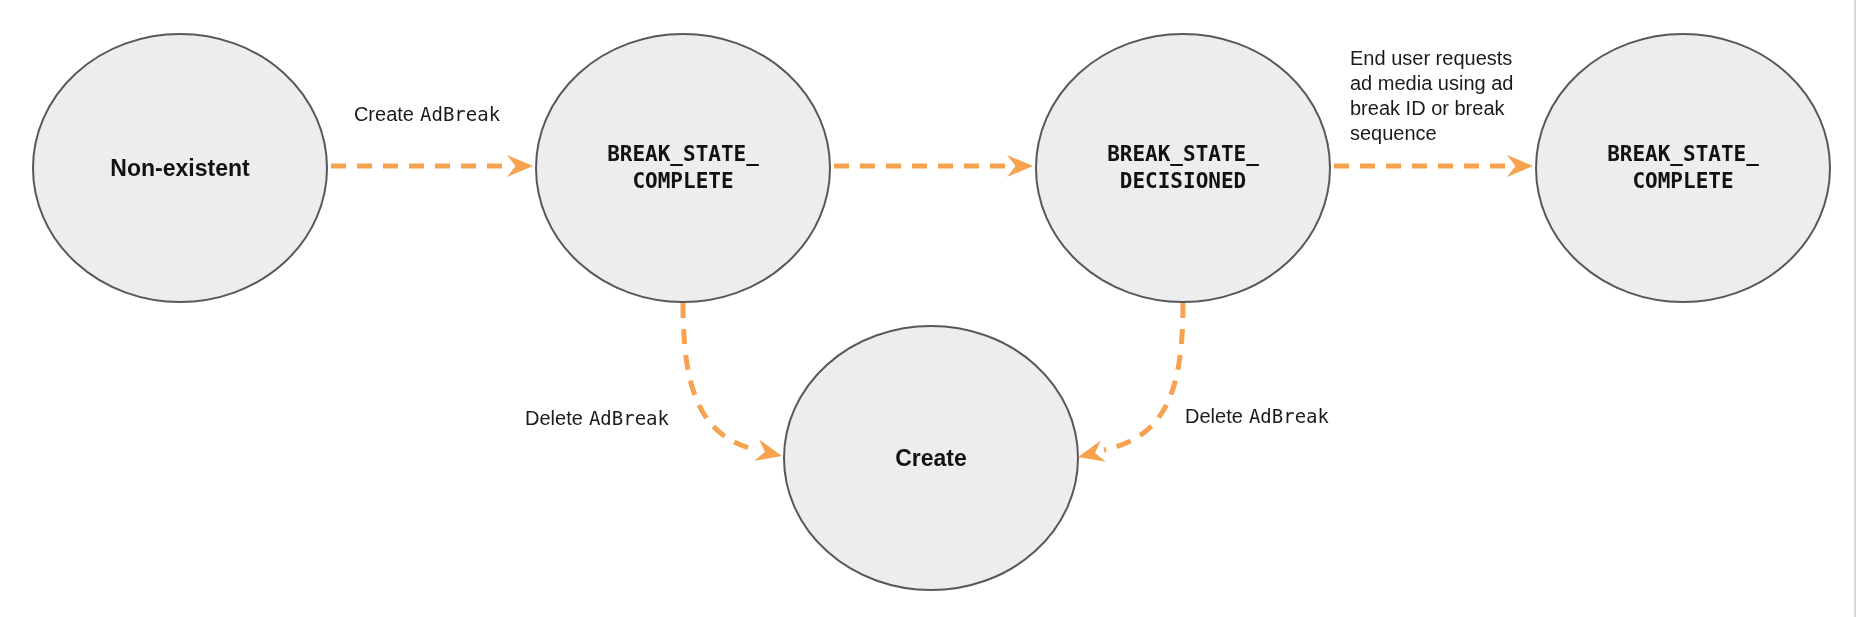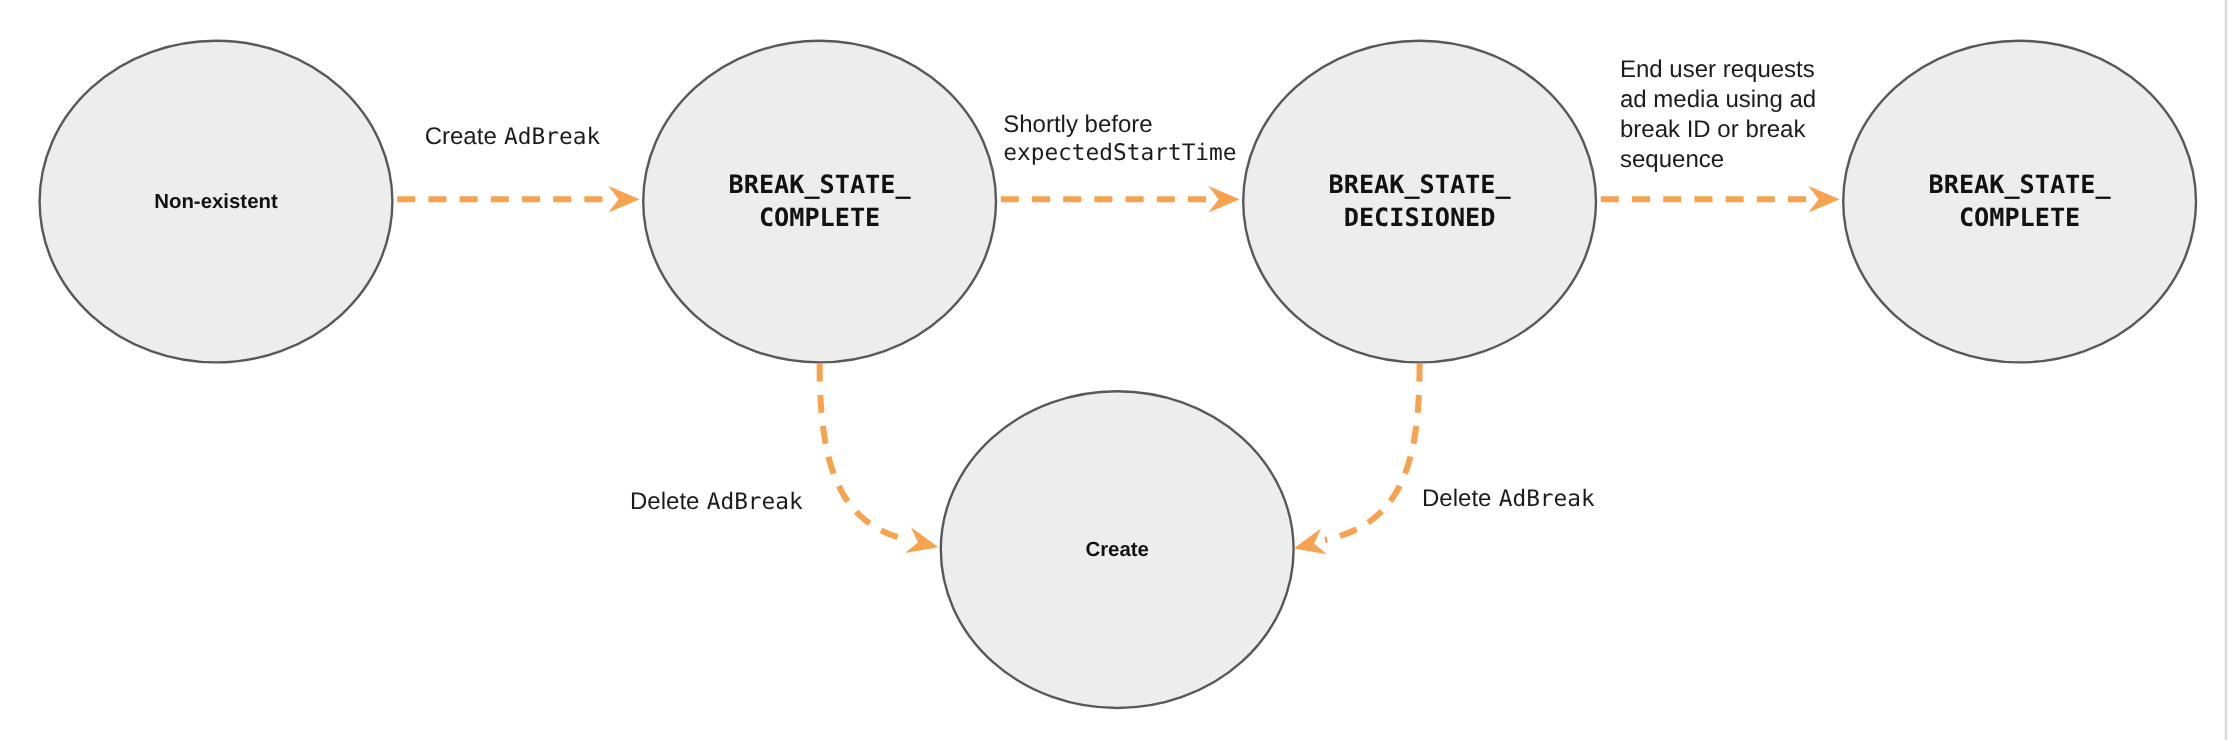--- a/index.html
+++ b/index.html
@@ -23,21 +23,21 @@
   
   .lbl { position: absolute; font-size: 20px; line-height: 24px; color: #1b1b1b; }
   .lbl.centered { transform: translate(-50%, -50%); white-space: nowrap; text-align: center; }
   .mono { font-family: "DejaVu Sans Mono", monospace; font-size: 19px; }
   .inline-code { margin-left: 0.32em; text-align: center; }
 
   .node-lbl {
     position: absolute; transform: translate(-50%, -50%);
     text-align: center; font-weight: bold; color: #121212; white-space: nowrap;
   }
-  .node-sans { font-size: 17px; }
+  .node-sans { font-size: 23px; }
   .node-mono { font-family: "DejaVu Sans Mono", monospace; font-size: 21px; line-height: 27px; }
 </style>
 </head>
 <body>
 
 <div class="canvas">
 
   <svg width="1858" height="617" viewBox="0 0 1858 617">
 
     <ellipse class="state-ellipse" cx="180" cy="168" rx="147" ry="134"></ellipse>
@@ -84,24 +84,20 @@
   </div>
 
   <div class="node-lbl node-sans" style="left:931px; top:458px;">
     <span>Create</span>
   </div>
 
   <div class="lbl centered" style="left:427px; top:114px;">
     <span>Create</span><span class="mono inline-code">AdBreak</span>
   </div>
 
-  <div class="lbl" style="left:836px; top:93px; line-height:23px;">
-    <div>Shortly before</div>
-    <div class="mono">expectedStartTime</div>
-  </div>
 
   <div class="lbl" style="left:1350px; top:46px; line-height:25px;">
     <div>End user requests</div>
     <div>ad media using ad</div>
     <div>break ID or break</div>
     <div>sequence</div>
   </div>
 
   <div class="lbl centered" style="left:597px; top:418px;">
     <span>Delete</span><span class="mono inline-code">AdBreak</span>

